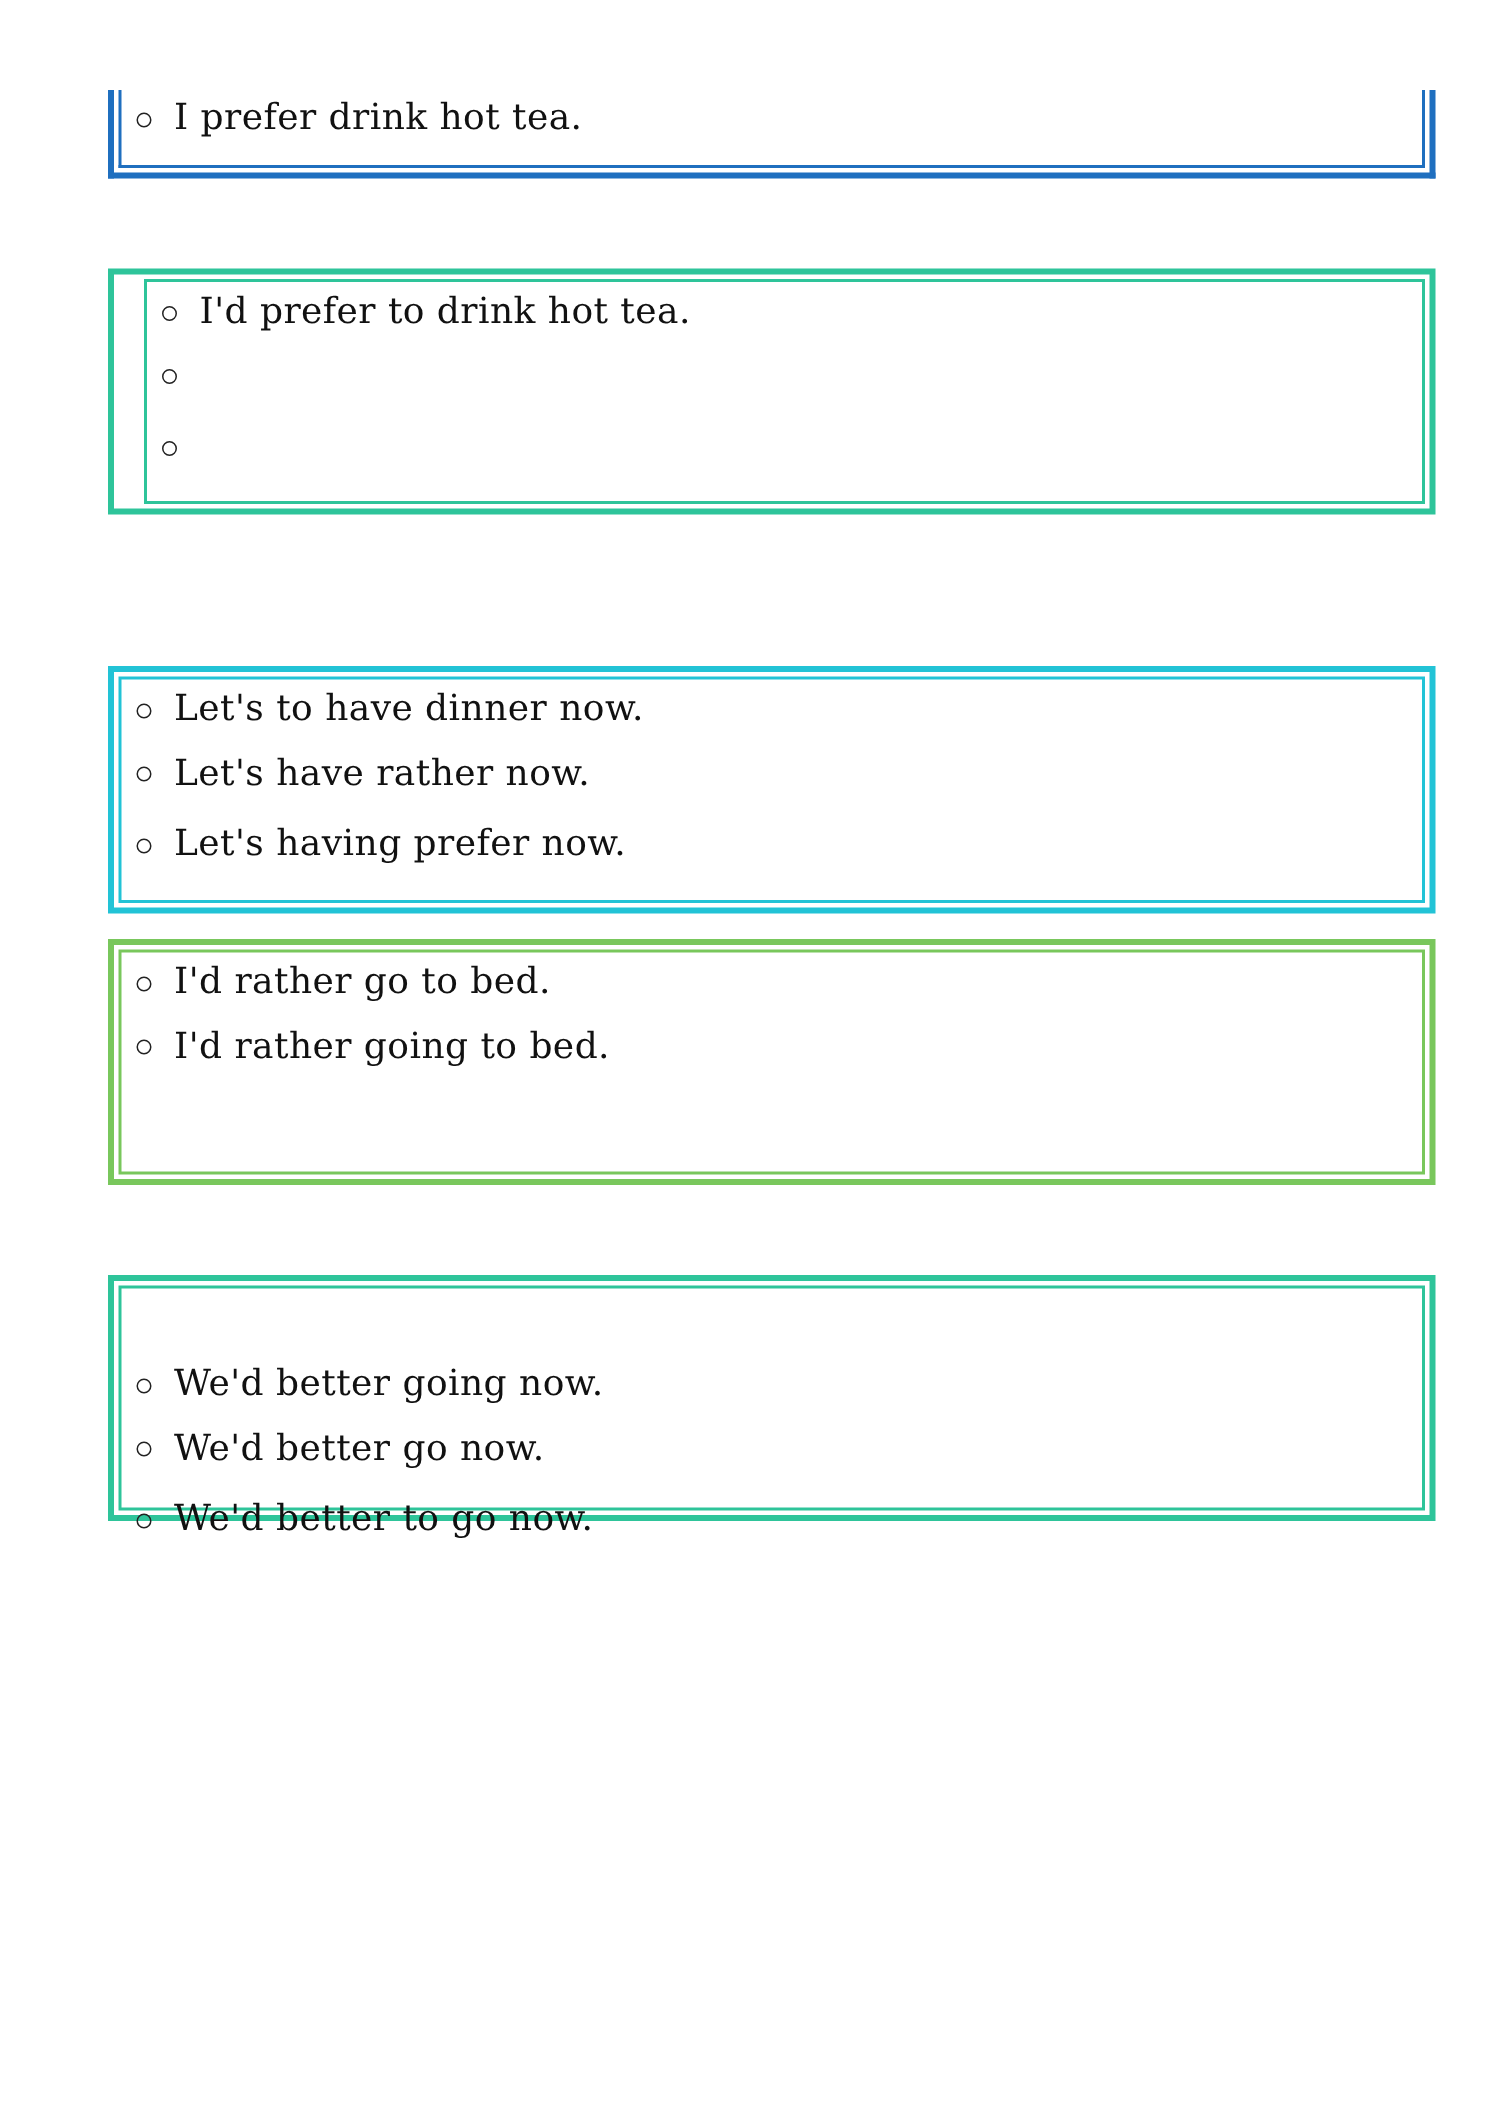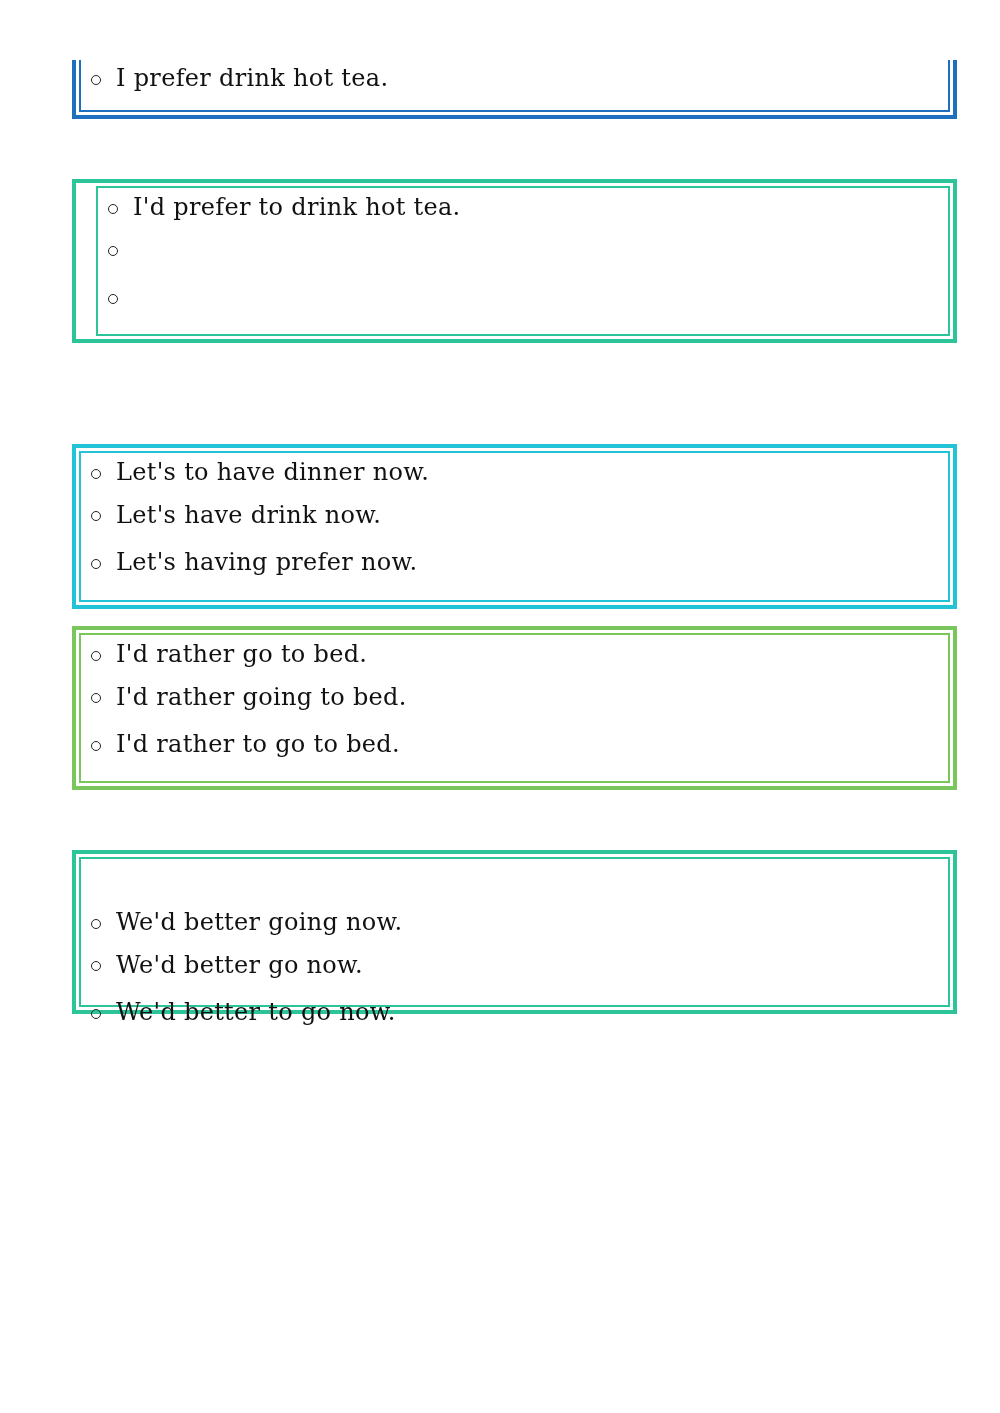--- a/index.html
+++ b/index.html
@@ -86,42 +86,38 @@
 </div>
 
 <div class="box" style="--c:#22c3d6; top:402px; height:165px;margin-top:42px;">
   <div class="box-inner">
     <div class="option" style="height:38px;">
       <span class="radio"></span>
       <span class="label">Let's to have dinner now.</span>
     </div>
     <div class="option">
       <span class="radio"></span>
-      <span class="label">Let's have drink now.</span>
+      <span class="label">Let's have rather now.</span>
     </div>
     <div class="option">
       <span class="radio"></span>
       <span class="label">Let's having prefer now.</span>
     </div>
   </div>
 </div>
 
 <div class="box" style="--c:#79c75c; top:626px; height:164px;">
   <div class="box-inner">
     <div class="option" style="height:38px;">
       <span class="radio"></span>
       <span class="label">I'd rather go to bed.</span>
     </div>
     <div class="option">
       <span class="radio"></span>
       <span class="label">I'd rather going to bed.</span>
-    </div>
-    <div class="option">
-      <span class="radio"></span>
-      <span class="label">I'd rather to go to bed.</span>
     </div>
   </div>
 </div>
 
 <div class="box" style="--c:#2ec49a; top:850px; height:164px;">
   <div class="box-inner">
     <div class="option" style="height:38px;margin-top:44px;">
       <span class="radio"></span>
       <span class="label">We'd better going now.</span>
     </div>

